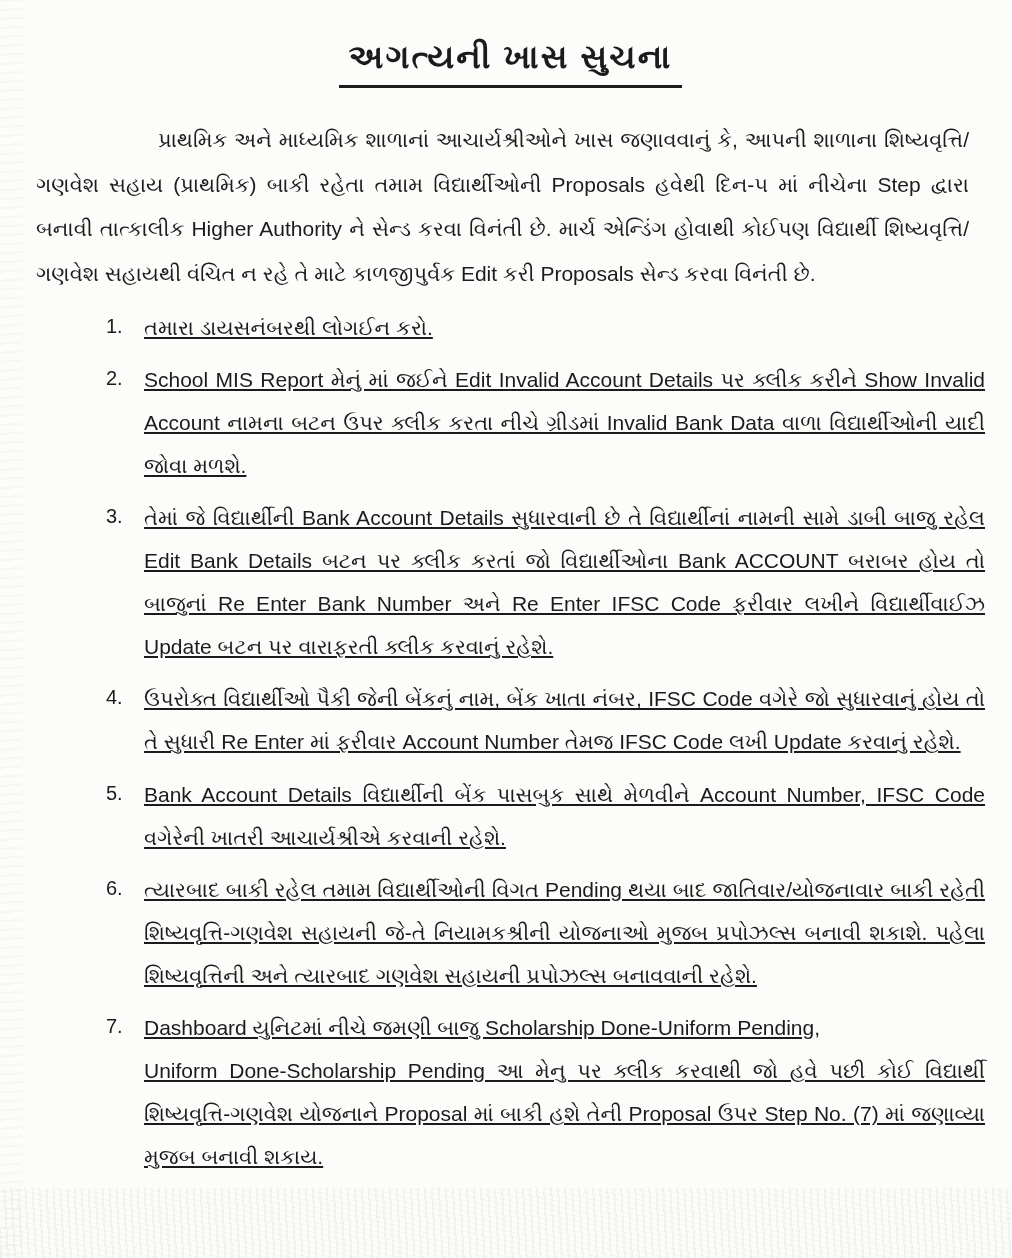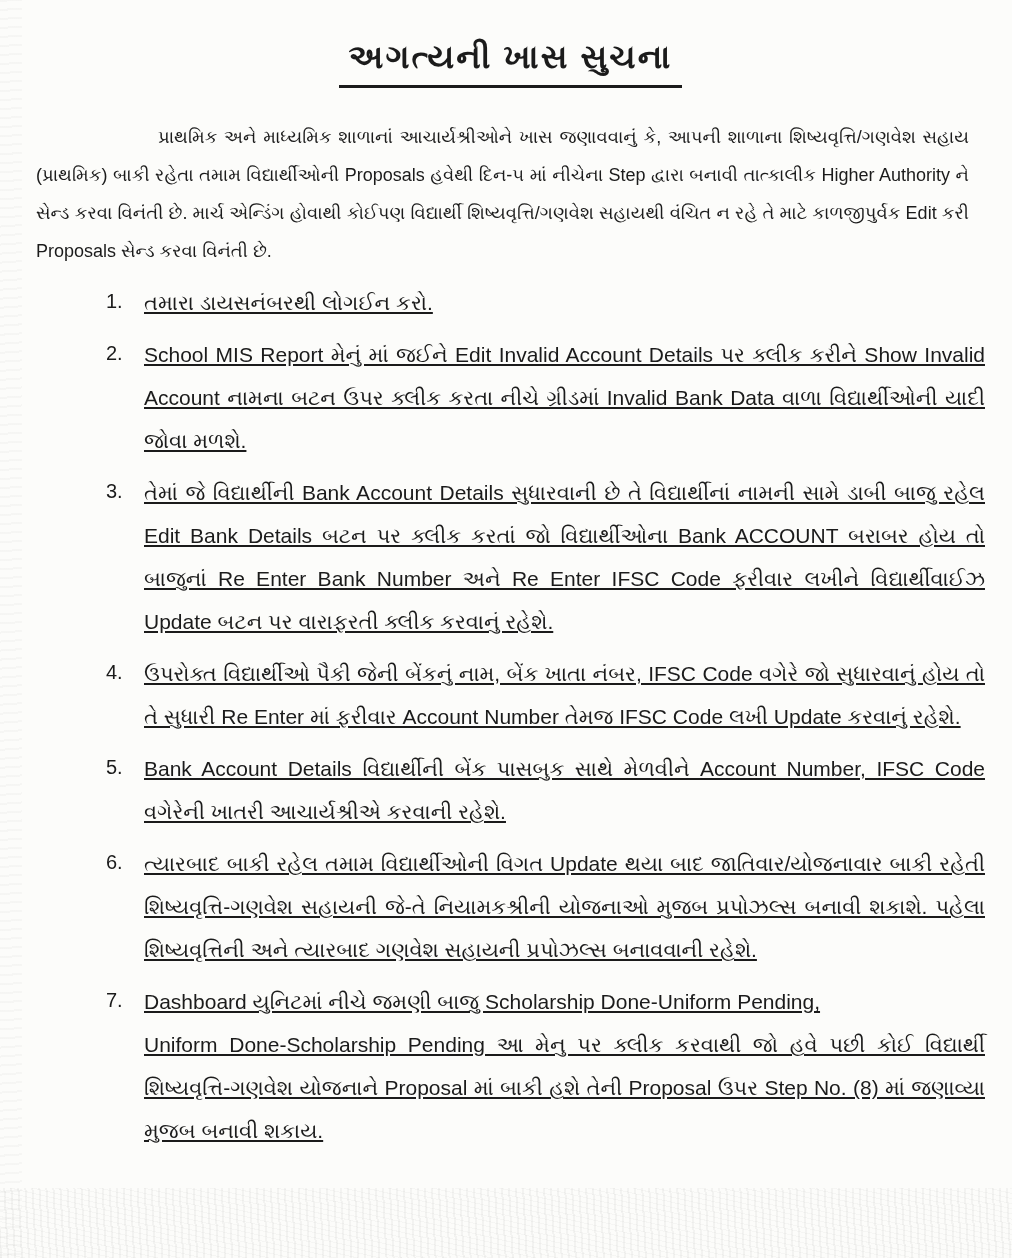--- a/index.html
+++ b/index.html
@@ -43,21 +43,21 @@
   }
   .title-text {
     display: inline-block;
     font-size: 33px;
     font-weight: bold;
     letter-spacing: 2px;
     border-bottom: 3px solid #1b1b1b;
     padding: 0 10px 8px 10px;
   }
   .intro {
-    font-size: 18px;
+    font-size: 21px;
     line-height: 2.12;
     text-align: justify;
     text-indent: 122px;
     margin: 0 16px 6px 0;
   }
   .steps {
     margin: 10px 0 0 70px;
   }
   .step {
     display: flex;
@@ -110,27 +110,27 @@
       <span class="step-text">ઉપરોક્ત વિદ્યાર્થીઓ પૈકી જેની બેંકનું નામ, બેંક ખાતા નંબર, IFSC Code વગેરે જો સુધારવાનું હોય તો તે સુધારી Re Enter માં ફરીવાર Account Number તેમજ IFSC Code  લખી Update કરવાનું રહેશે.</span>
     </div>
 
     <div class="step">
       <span class="step-number">5.</span>
       <span class="step-text">Bank Account Details વિદ્યાર્થીની બેંક પાસબુક સાથે મેળવીને Account Number, IFSC Code વગેરેની ખાતરી આચાર્યશ્રીએ કરવાની રહેશે.</span>
     </div>
 
     <div class="step">
       <span class="step-number">6.</span>
-      <span class="step-text">ત્યારબાદ બાકી રહેલ તમામ વિદ્યાર્થીઓની વિગત Update થયા બાદ જાતિવાર/યોજનાવાર બાકી રહેતી શિષ્યવૃત્તિ-ગણવેશ સહાયની જે-તે નિયામકશ્રીની યોજનાઓ મુજબ પ્રપોઝલ્સ બનાવી શકાશે. પહેલા શિષ્યવૃત્તિની અને ત્યારબાદ ગણવેશ સહાયની પ્રપોઝલ્સ બનાવવાની રહેશે.</span>
+      <span class="step-text">ત્યારબાદ બાકી રહેલ તમામ વિદ્યાર્થીઓની વિગત Pending થયા બાદ જાતિવાર/યોજનાવાર બાકી રહેતી શિષ્યવૃત્તિ-ગણવેશ સહાયની જે-તે નિયામકશ્રીની યોજનાઓ મુજબ પ્રપોઝલ્સ બનાવી શકાશે. પહેલા શિષ્યવૃત્તિની અને ત્યારબાદ ગણવેશ સહાયની પ્રપોઝલ્સ બનાવવાની રહેશે.</span>
     </div>
 
     <div class="step">
       <span class="step-number">7.</span>
       <span class="step-text">Dashboard યુનિટમાં નીચે જમણી બાજુ Scholarship Done-Uniform Pending,
-Uniform Done-Scholarship Pending આ મેનુ પર ક્લીક કરવાથી જો હવે પછી કોઈ વિદ્યાર્થી શિષ્યવૃત્તિ-ગણવેશ યોજનાને Proposal માં બાકી હશે તેની Proposal ઉપર Step No. (8) માં જણાવ્યા મુજબ બનાવી શકાય.</span>
+Uniform Done-Scholarship Pending આ મેનુ પર ક્લીક કરવાથી જો હવે પછી કોઈ વિદ્યાર્થી શિષ્યવૃત્તિ-ગણવેશ યોજનાને Proposal માં બાકી હશે તેની Proposal ઉપર Step No. (7) માં જણાવ્યા મુજબ બનાવી શકાય.</span>
     </div>
 
   </div>
 
   <div class="scan-noise-left"></div>
   <div class="scan-noise-bottom"></div>
 
 </div>
 
 </body></html>

